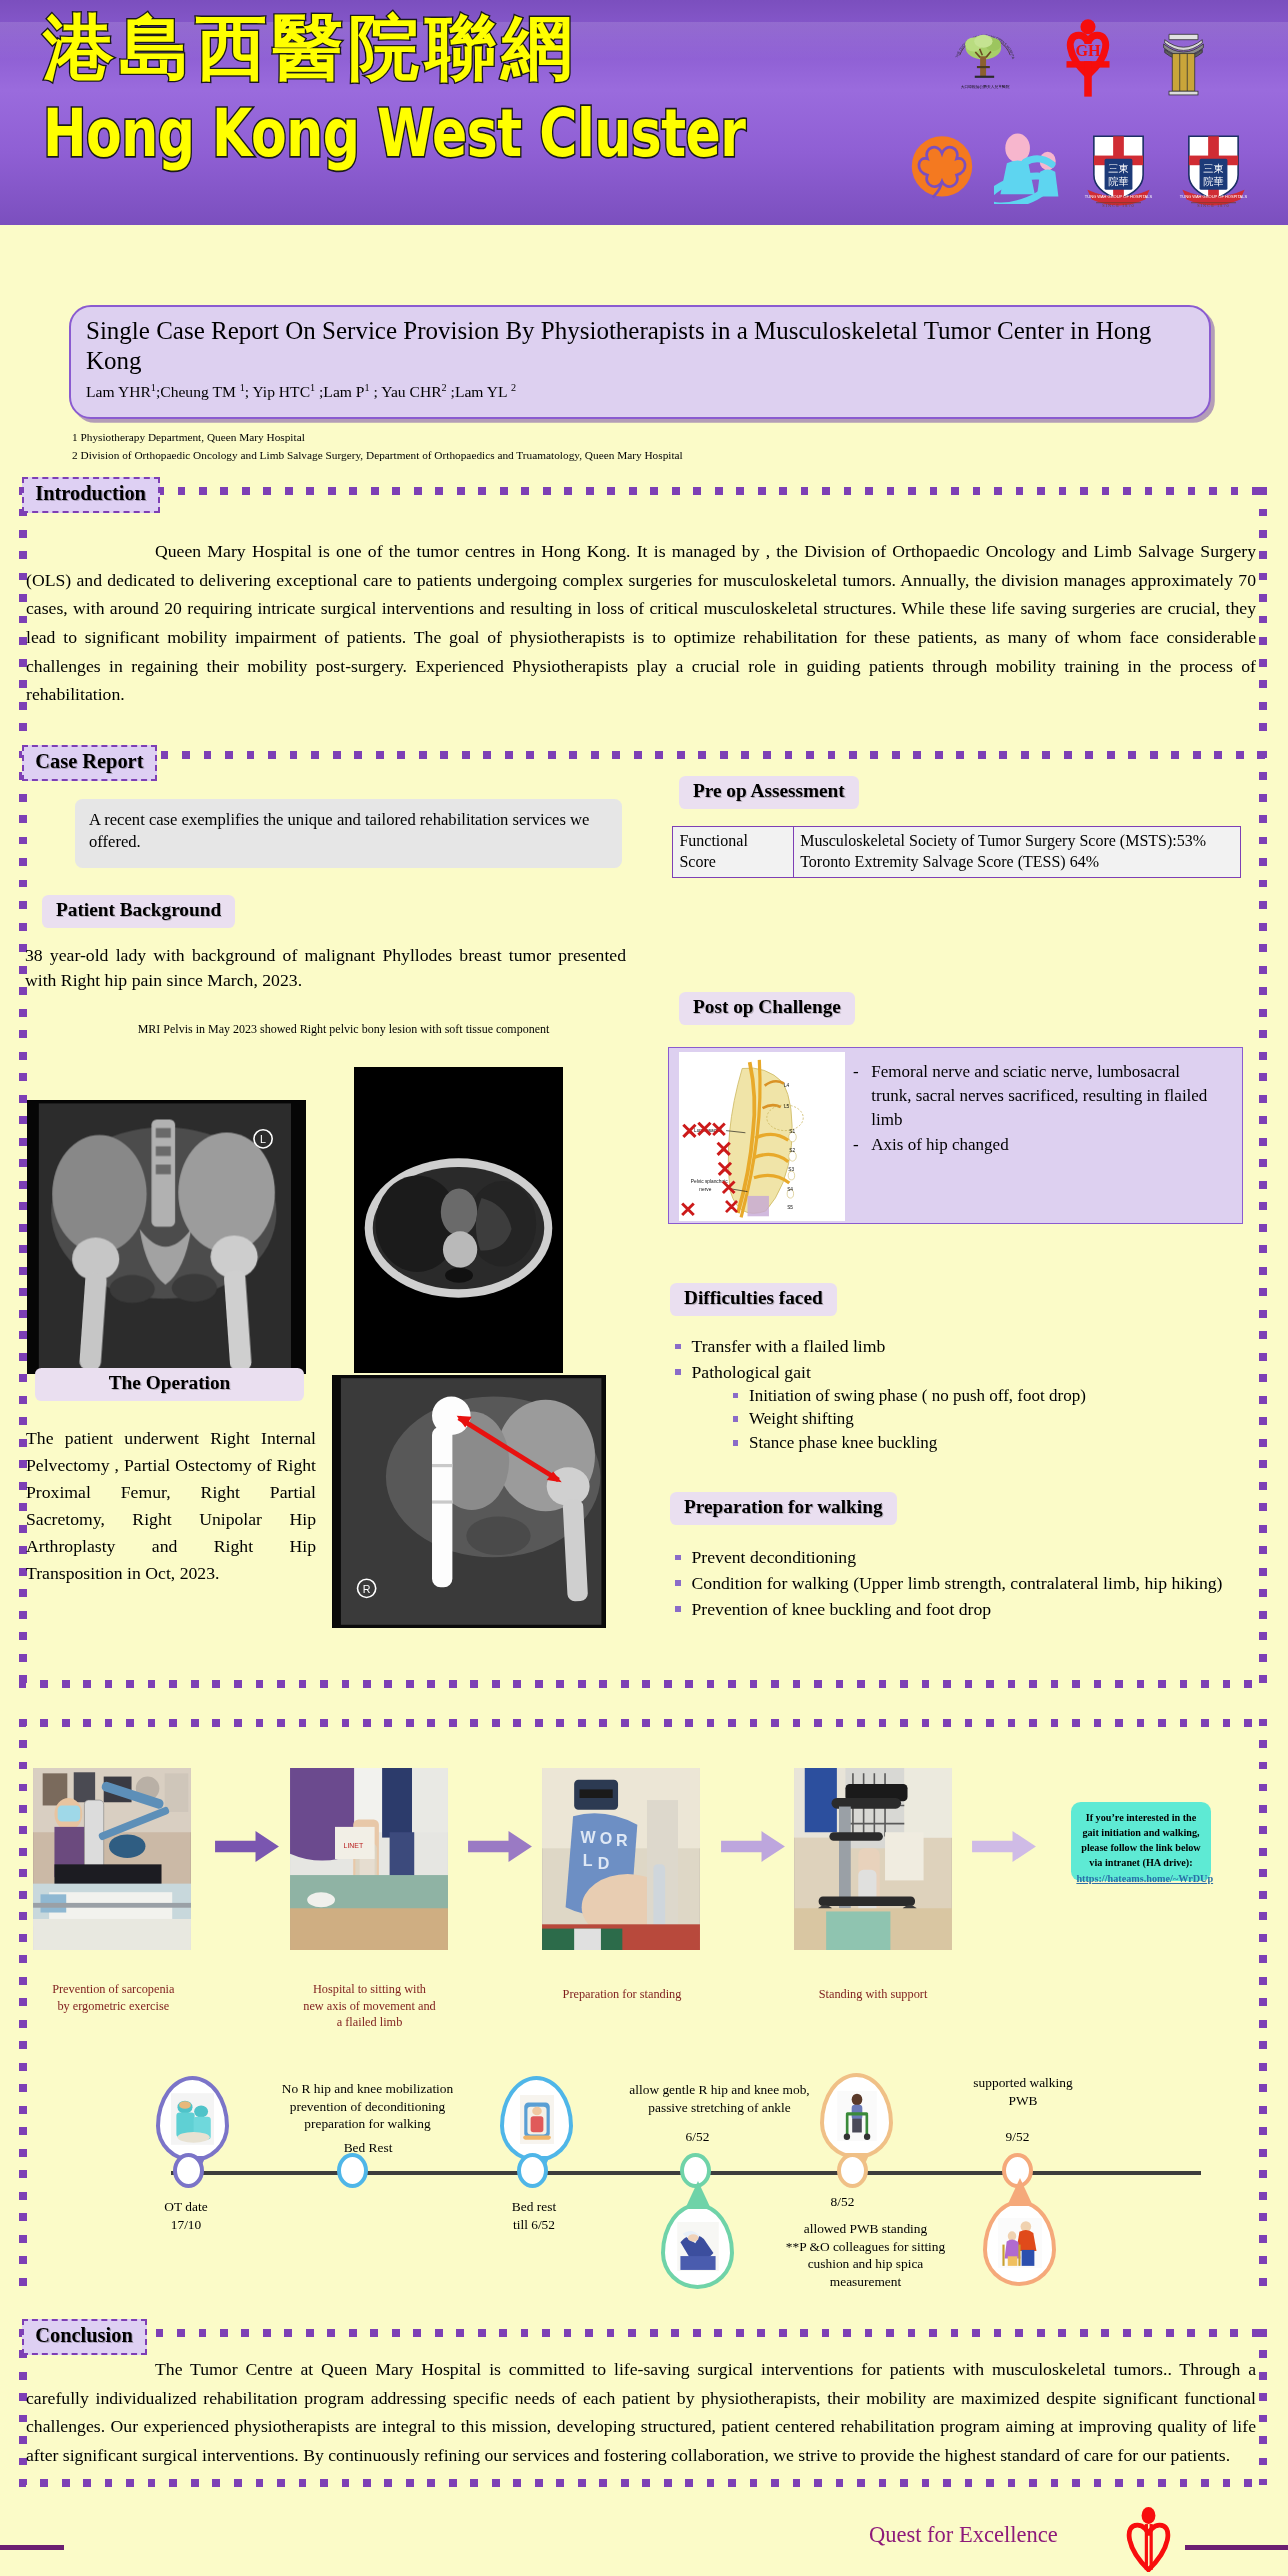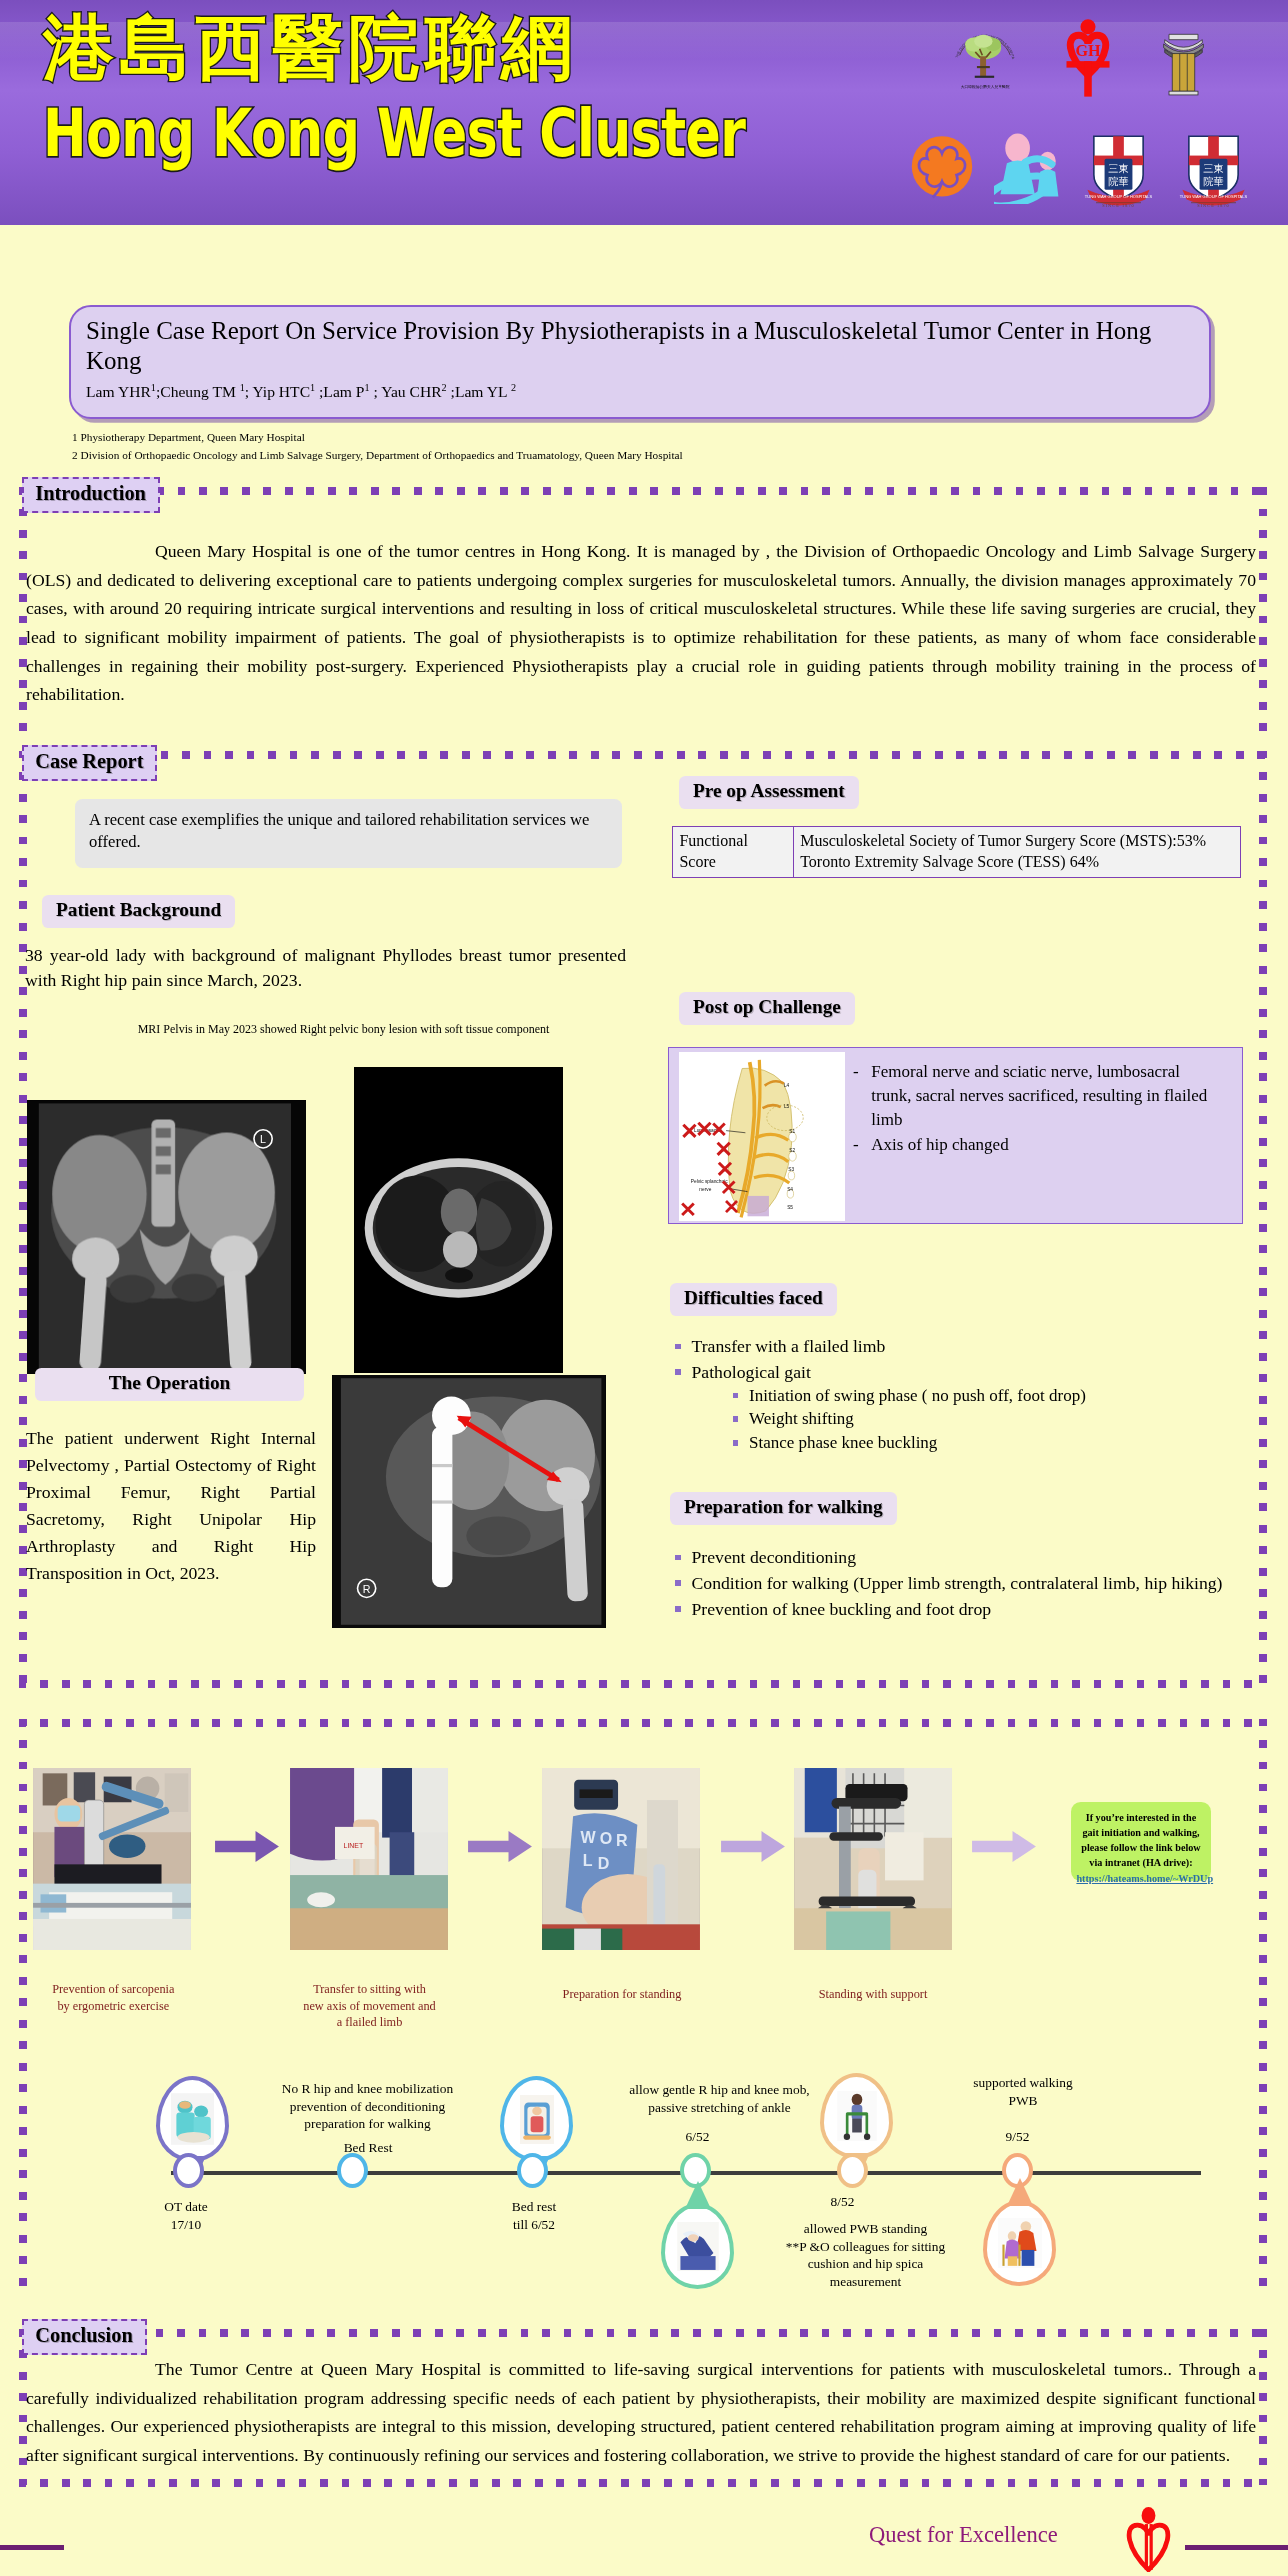--- a/index.html
+++ b/index.html
@@ -128,21 +128,21 @@
   ul.bl ul{list-style:none;margin:0;padding-left:35px;}
   ul.bl ul>li{position:relative;padding-left:22.5px;font-size:17px;line-height:1.34;margin-bottom:1.1px;}
   ul.bl ul>li:before{content:"";position:absolute;left:6.4px;top:8px;width:5.4px;height:5.4px;background:#8a6bc8;}
 
   
   .photo{position:absolute;overflow:hidden;background:#111;}
   .pcap{position:absolute;text-align:center;font-size:12.3px;line-height:1.35;color:#7f1d1d;}
   .arrowp{position:absolute;}
 
   .linkbox{
-    position:absolute;background:#bef264;border-radius:9.7px;
+    position:absolute;background:#5eead4;border-radius:9.7px;
     padding:7.5px 5.4px;box-sizing:border-box;text-align:center;
     font-size:10.2px;line-height:1.5;font-weight:bold;color:#000;
   }
   .linkbox a{color:#2a6fa8;text-decoration:underline;font-weight:bold;}
 
   
   .tl-axis{position:absolute;height:3.8px;background:#3d3d3d;}
   .tl-node{
     position:absolute;width:31px;height:35px;border-radius:50%;
     background:#fff;box-sizing:border-box;
@@ -506,21 +506,21 @@
       <rect x="122" y="140" width="40" height="110" rx="10" fill="#ddd4c2"></rect>
       <rect x="130" y="150" width="28" height="96" rx="8" fill="#e6ddd0"></rect>
       <path d="M104 232 l86 -20 l16 44 l-92 22z" fill="#b59a6a"></path>
       <rect x="0" y="200" width="295" height="70" fill="#8fb3a4"></rect>
       <rect x="0" y="262" width="295" height="78" fill="#cfae82"></rect>
       <ellipse cx="58" cy="246" rx="26" ry="14" fill="#f0f0ec"></ellipse>
       <rect x="84" y="110" width="74" height="60" fill="#f2efe6"></rect>
       <text x="100" y="150" font-size="13" fill="#b81c1c" font-family="Liberation Sans, sans-serif">LINET</text>
     </svg>
   </div>
-  <div class="pcap" style="left:273px;top:1981px;width:193px;white-space:pre-line;">Transfer to sitting with
+  <div class="pcap" style="left:273px;top:1981px;width:193px;white-space:pre-line;">Hospital to sitting with
 new axis of movement and
 a flailed limb</div>
 
   <div class="arrowp" style="left:468px;top:1830px;">
     <svg width="64" height="33" viewBox="0 0 120 62">
         <polygon points="0,20 76,20 76,2 120,31 76,60 76,42 0,42" fill="#9a7ac4"></polygon>
       </svg>
   </div>
 
   <div class="photo" style="left:542px;top:1768px;width:158px;height:182px;">

